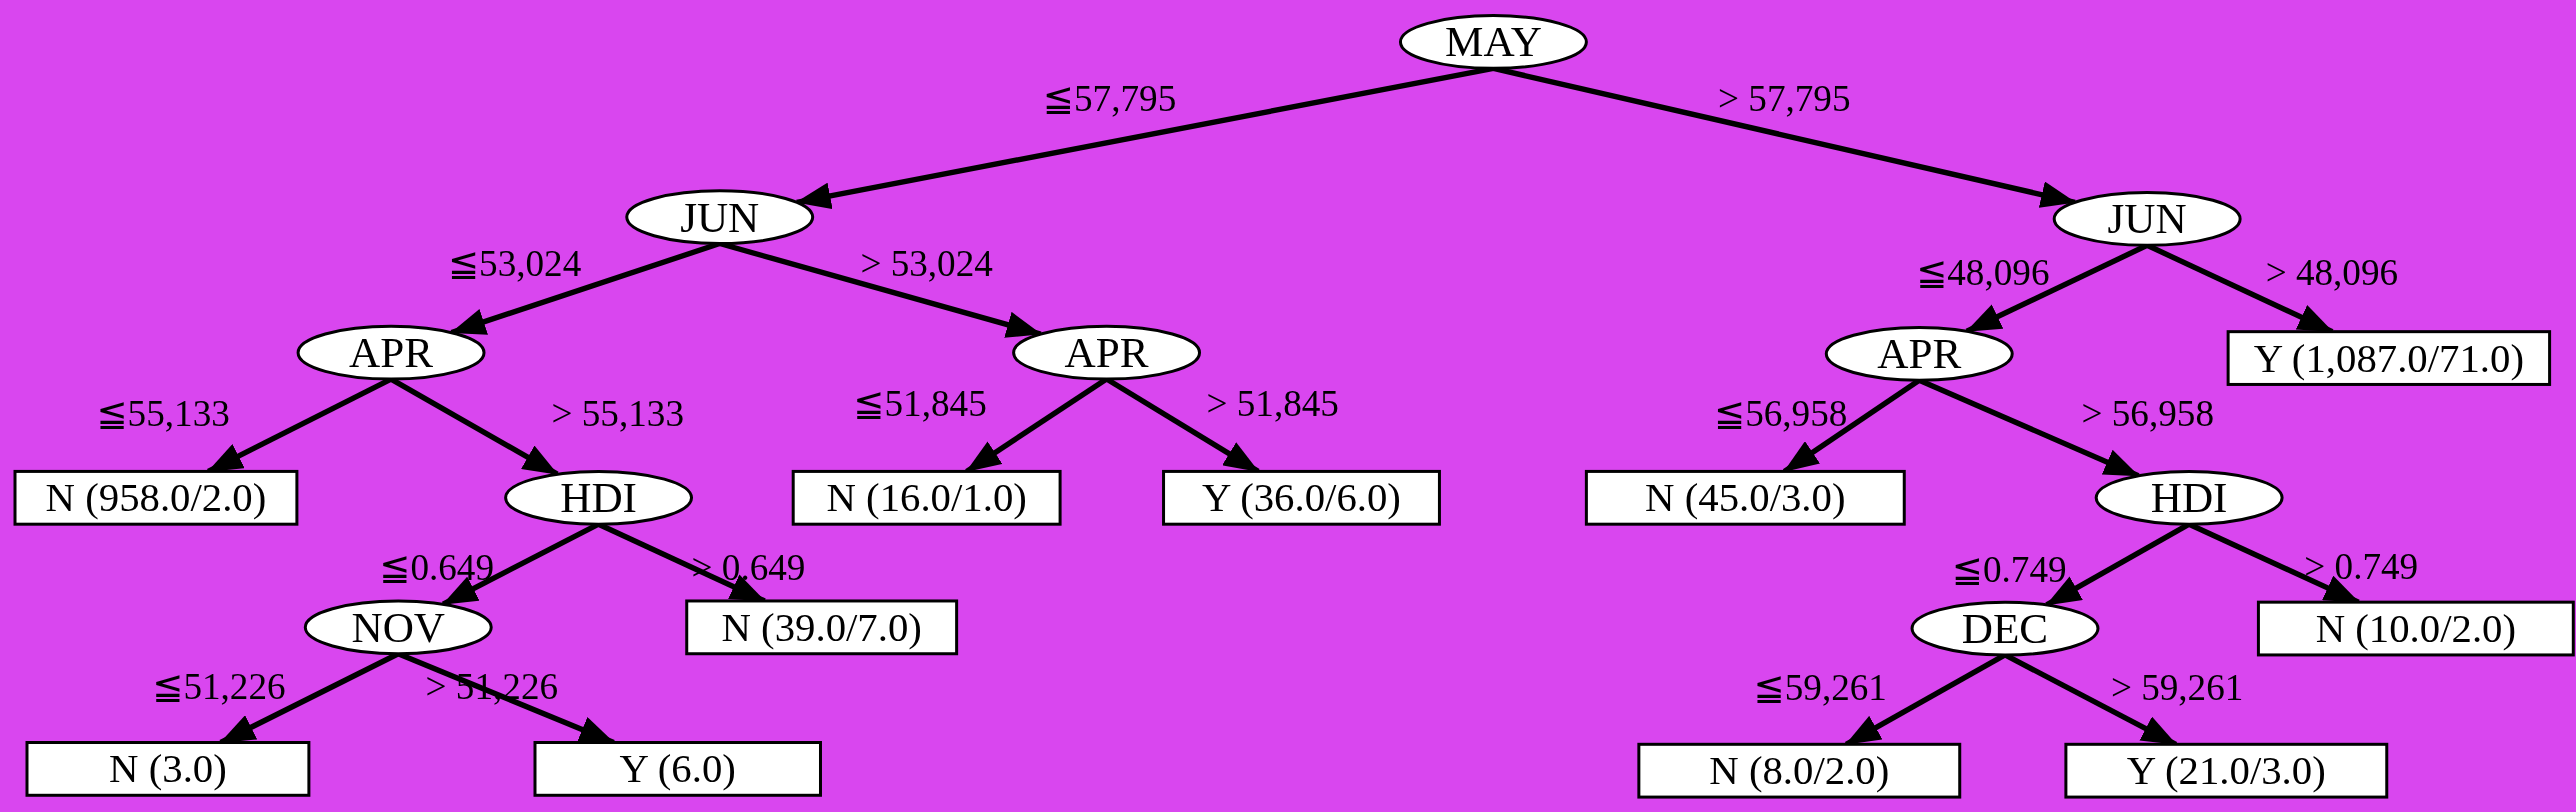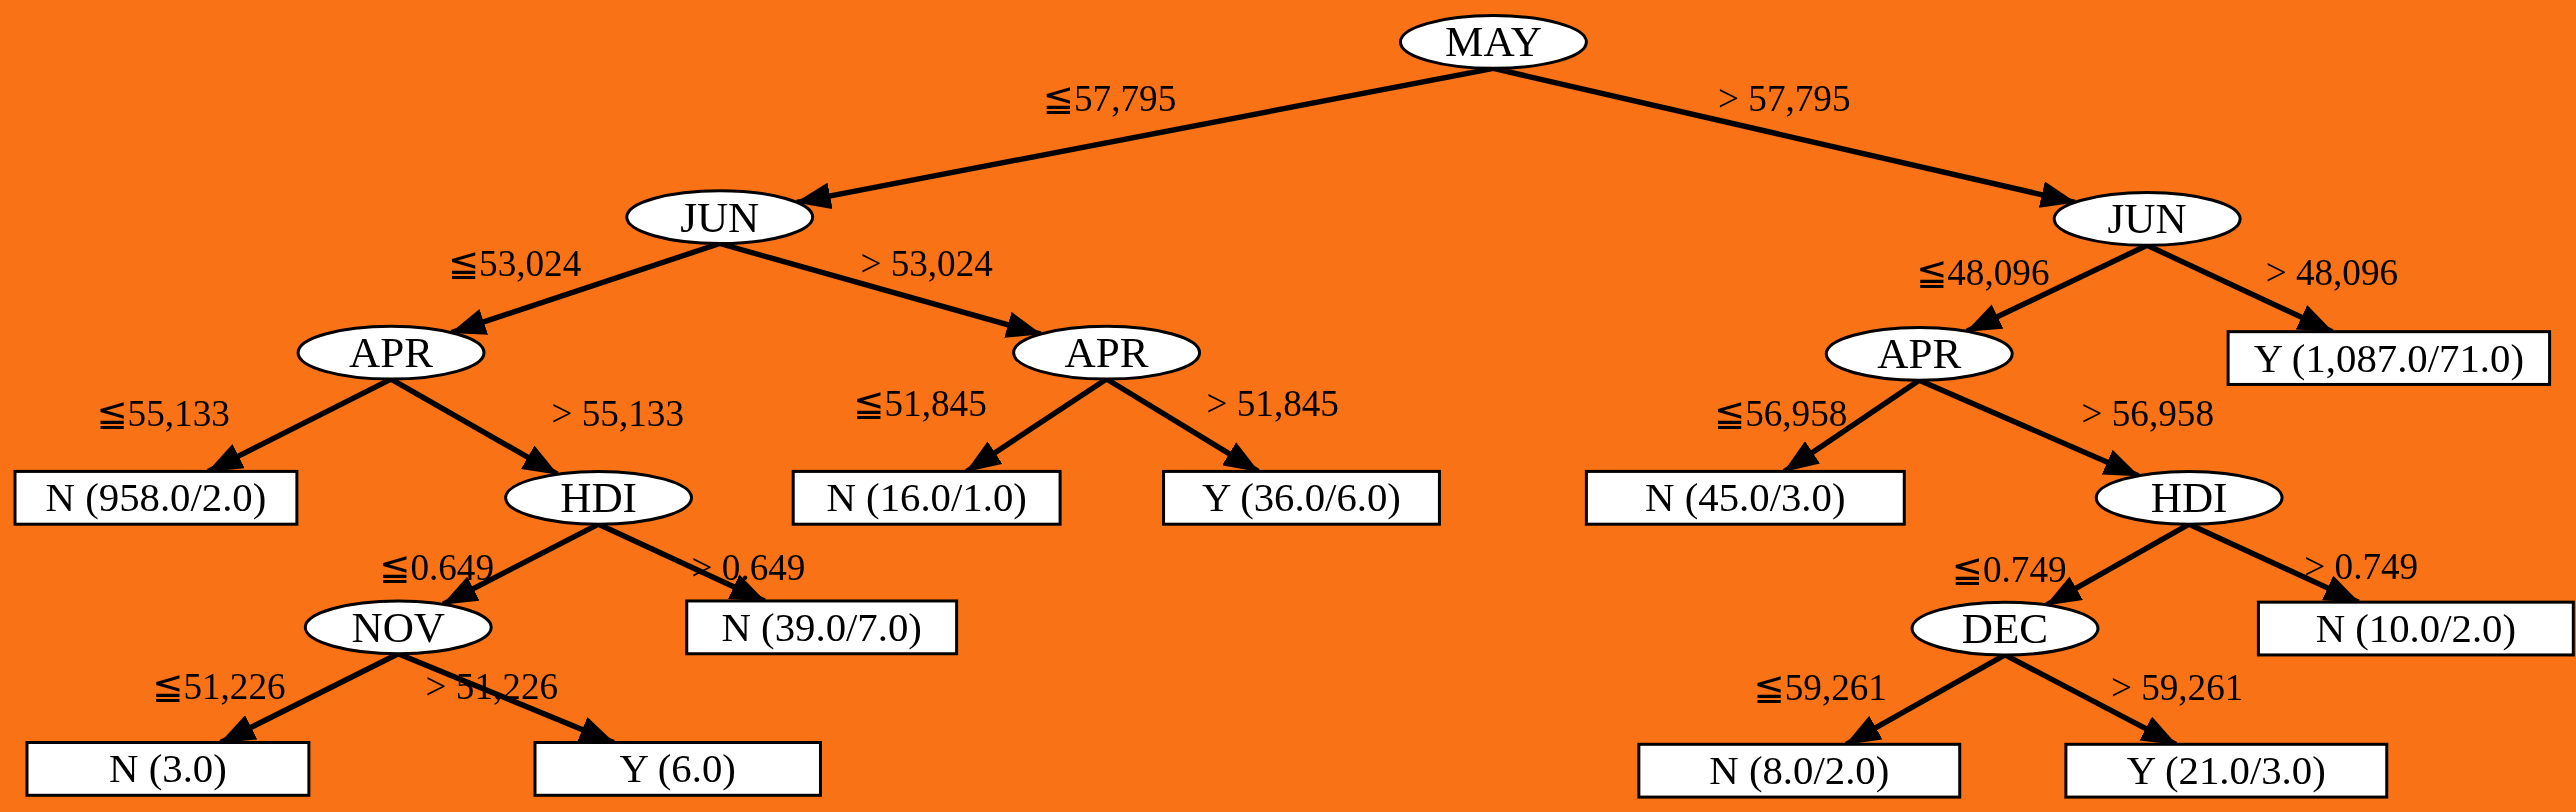--- a/index.html
+++ b/index.html
@@ -2,21 +2,21 @@
 <html style="font-size:9.6px"><head>
 <meta charset="utf-8">
 <style>
   html, body {
     margin: 0;
     padding: 0;
     background: #ffffff;
   }
   .diagram-wrap {
     width: 100%;
-    background: #f97316;
+    background: #d946ef;
   }
   svg {
     display: block;
     width: 100%;
     height: auto;
     font-family: "Liberation Serif", "DejaVu Serif", serif;
   }
   .node-shape {
     fill: #ffffff;
     stroke: #000000;

